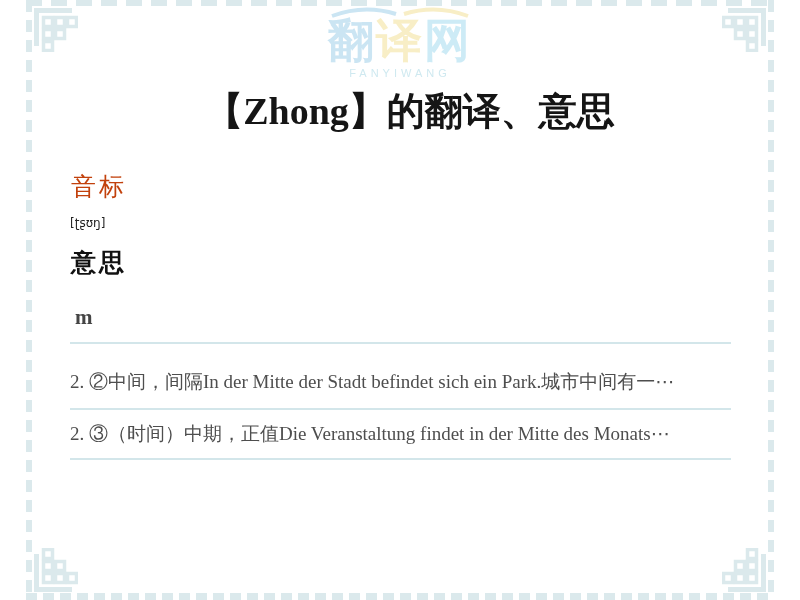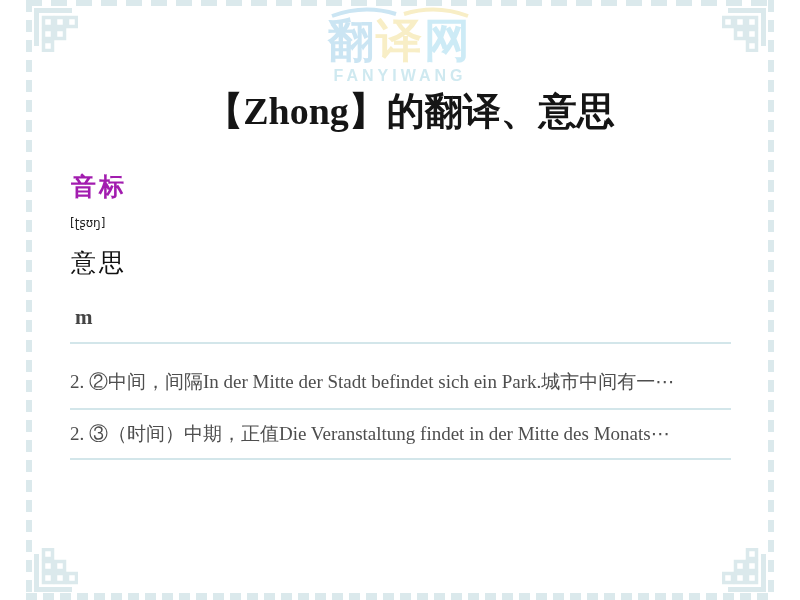--- a/index.html
+++ b/index.html
@@ -35,34 +35,34 @@
   .corner.br { bottom: 0; right: 0; transform: scale(-1,-1); }
 
   
   .logo { position: absolute; top: 2px; left: 50%; transform: translateX(-50%);
           width: 240px; text-align: center; cursor: pointer; }
   .logo-swoosh { margin-bottom: -6px; }
   .logo-chars { font-size: 46px; font-weight: bold; line-height: 50px; letter-spacing: 2px; }
   .logo-char-1 { color: #cbe5f3; }
   .logo-char-2 { color: #f8eec6; }
   .logo-char-3 { color: #cdebf6; }
-  .logo-sub { font-family: "Liberation Sans", sans-serif; font-size: 16px; font-weight: bold;
+  .logo-sub { font-family: "Liberation Sans", sans-serif; font-size: 11px; font-weight: normal;
               letter-spacing: 4px; color: #cfe9f0; margin-top: 1px; }
 
   
   .title { position: absolute; top: 86px; left: 0; right: 0; margin: 0;
            text-align: center; font-size: 38px; font-weight: bold; color: #151515; padding-left: 20px; }
 
   
   .h-phonetic { position: absolute; top: 170px; left: 45px; margin: 0;
-                font-size: 25px; font-weight: bold; color: #a21caf; letter-spacing: 3px; }
+                font-size: 25px; font-weight: normal; color: #c2410c; letter-spacing: 3px; }
   .phonetic-value { position: absolute; top: 216px; left: 44px;
                     font-family: "DejaVu Sans", sans-serif; font-size: 12px; color: #222222; }
   .h-meaning { position: absolute; top: 246px; left: 45px; margin: 0;
-               font-size: 25px; font-weight: normal; color: #111111; letter-spacing: 3px; }
+               font-size: 25px; font-weight: bold; color: #111111; letter-spacing: 3px; }
   .pos-label { position: absolute; top: 305px; left: 49px;
                font-size: 21px; font-weight: bold; color: #454545; }
 
   
   .meanings { position: absolute; top: 342px; left: 44px; right: 43px;
               margin: 0; padding: 0; list-style: none;
               border-top: 2px solid var(--line); }
   .meanings li { border-bottom: 2px solid var(--line);
                  font-size: 19px; line-height: 24px; color: #4e4e4e;
                  white-space: nowrap; overflow: hidden; }

